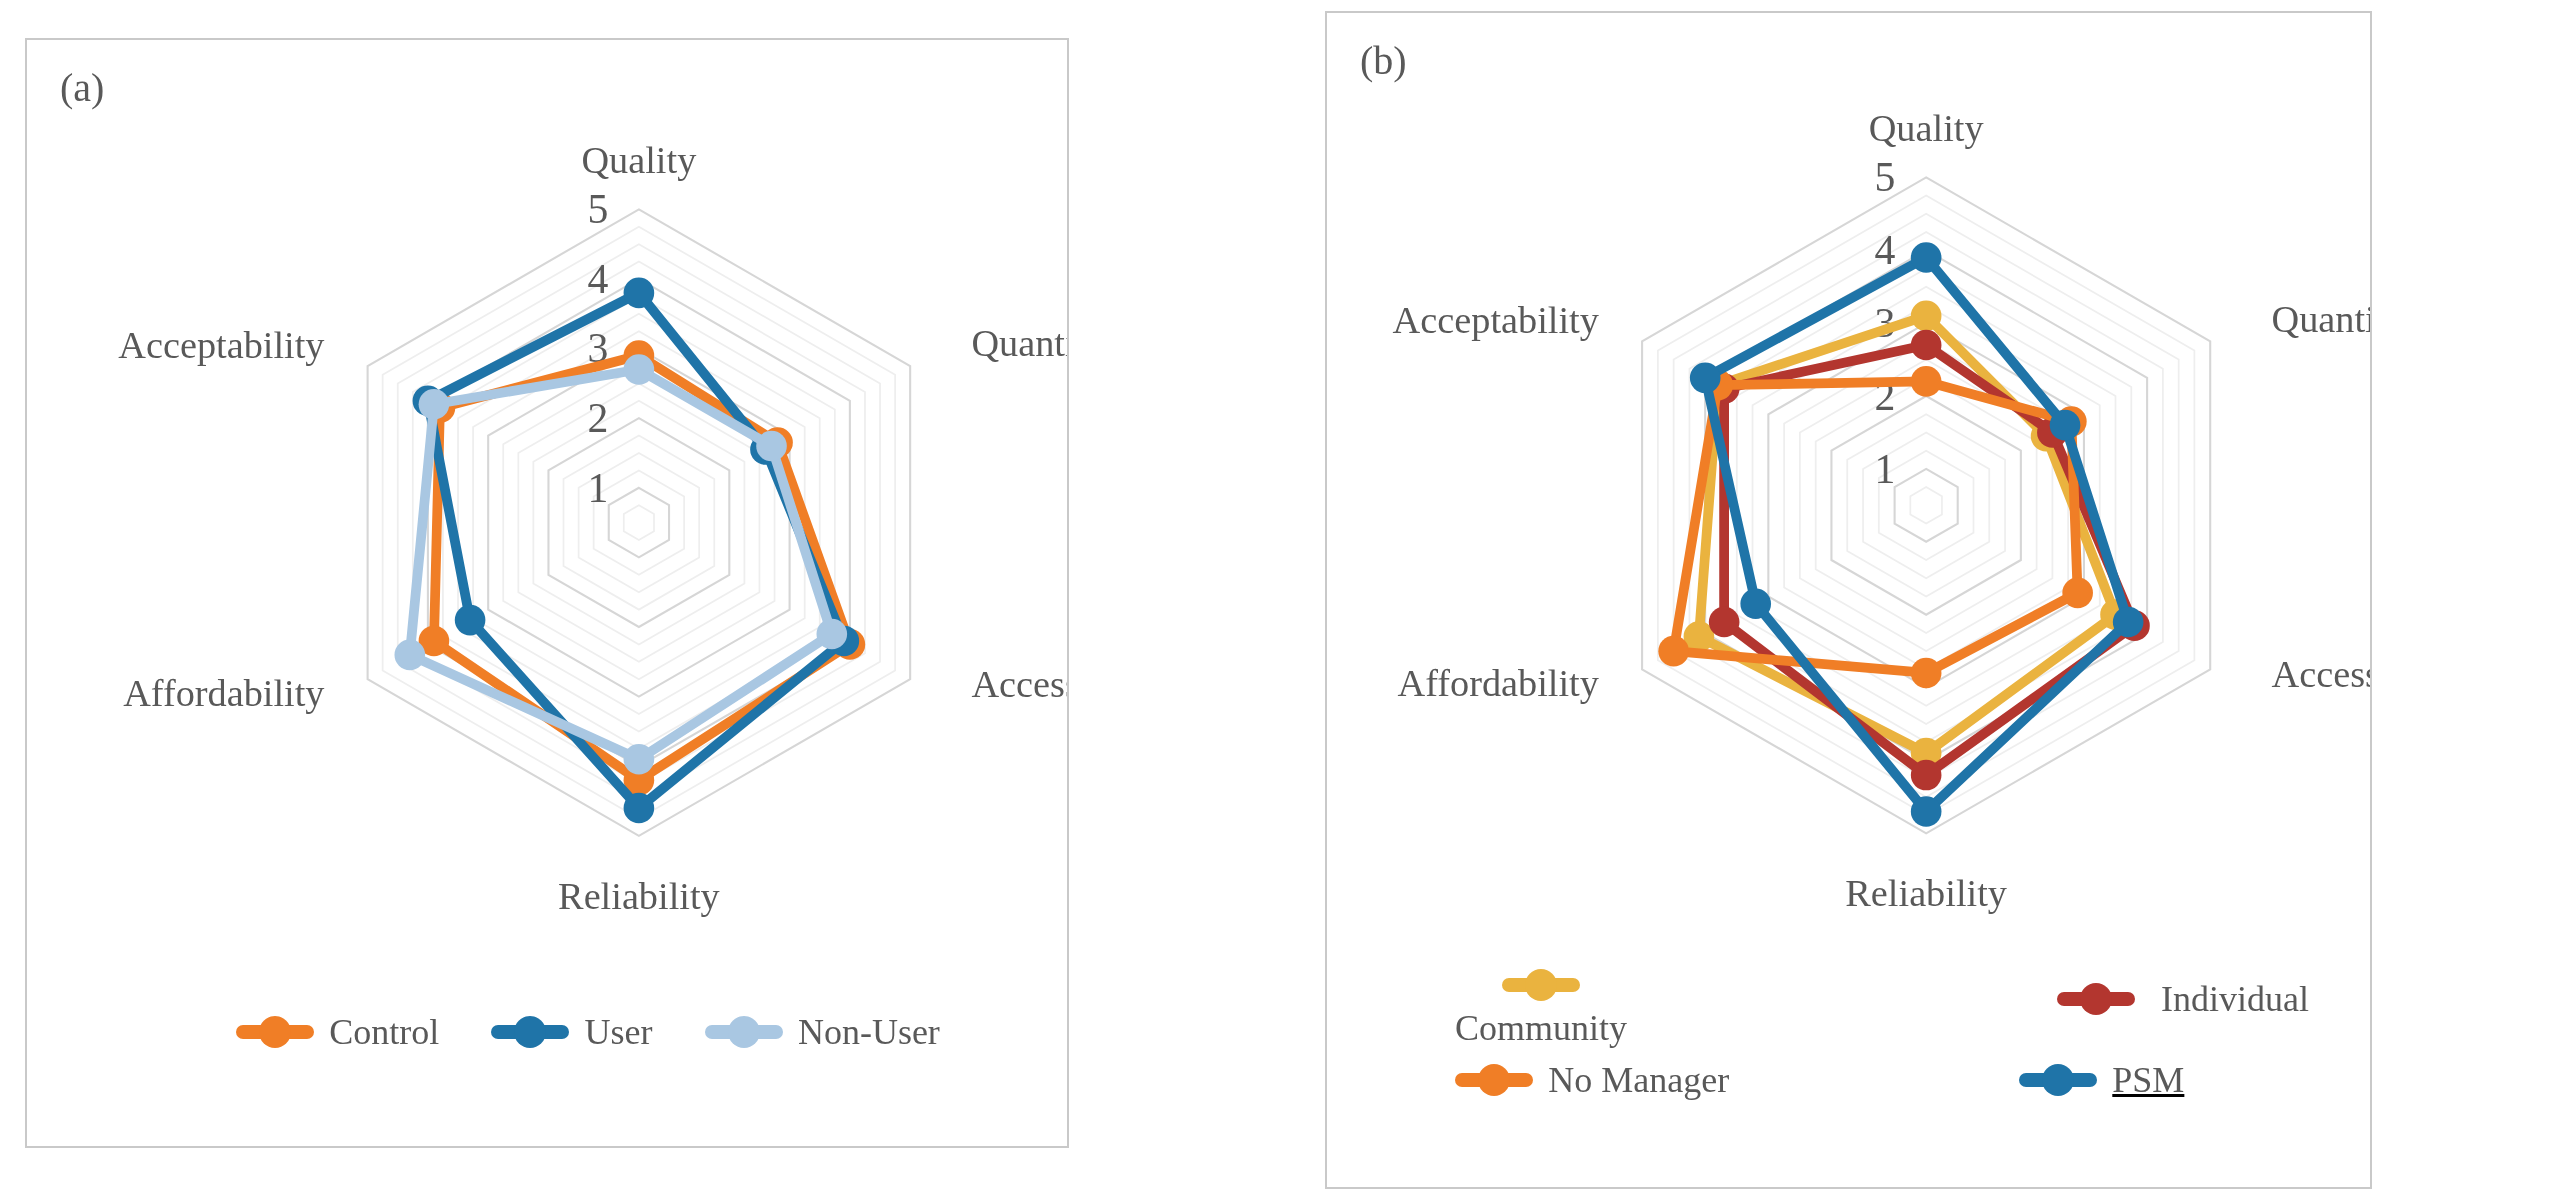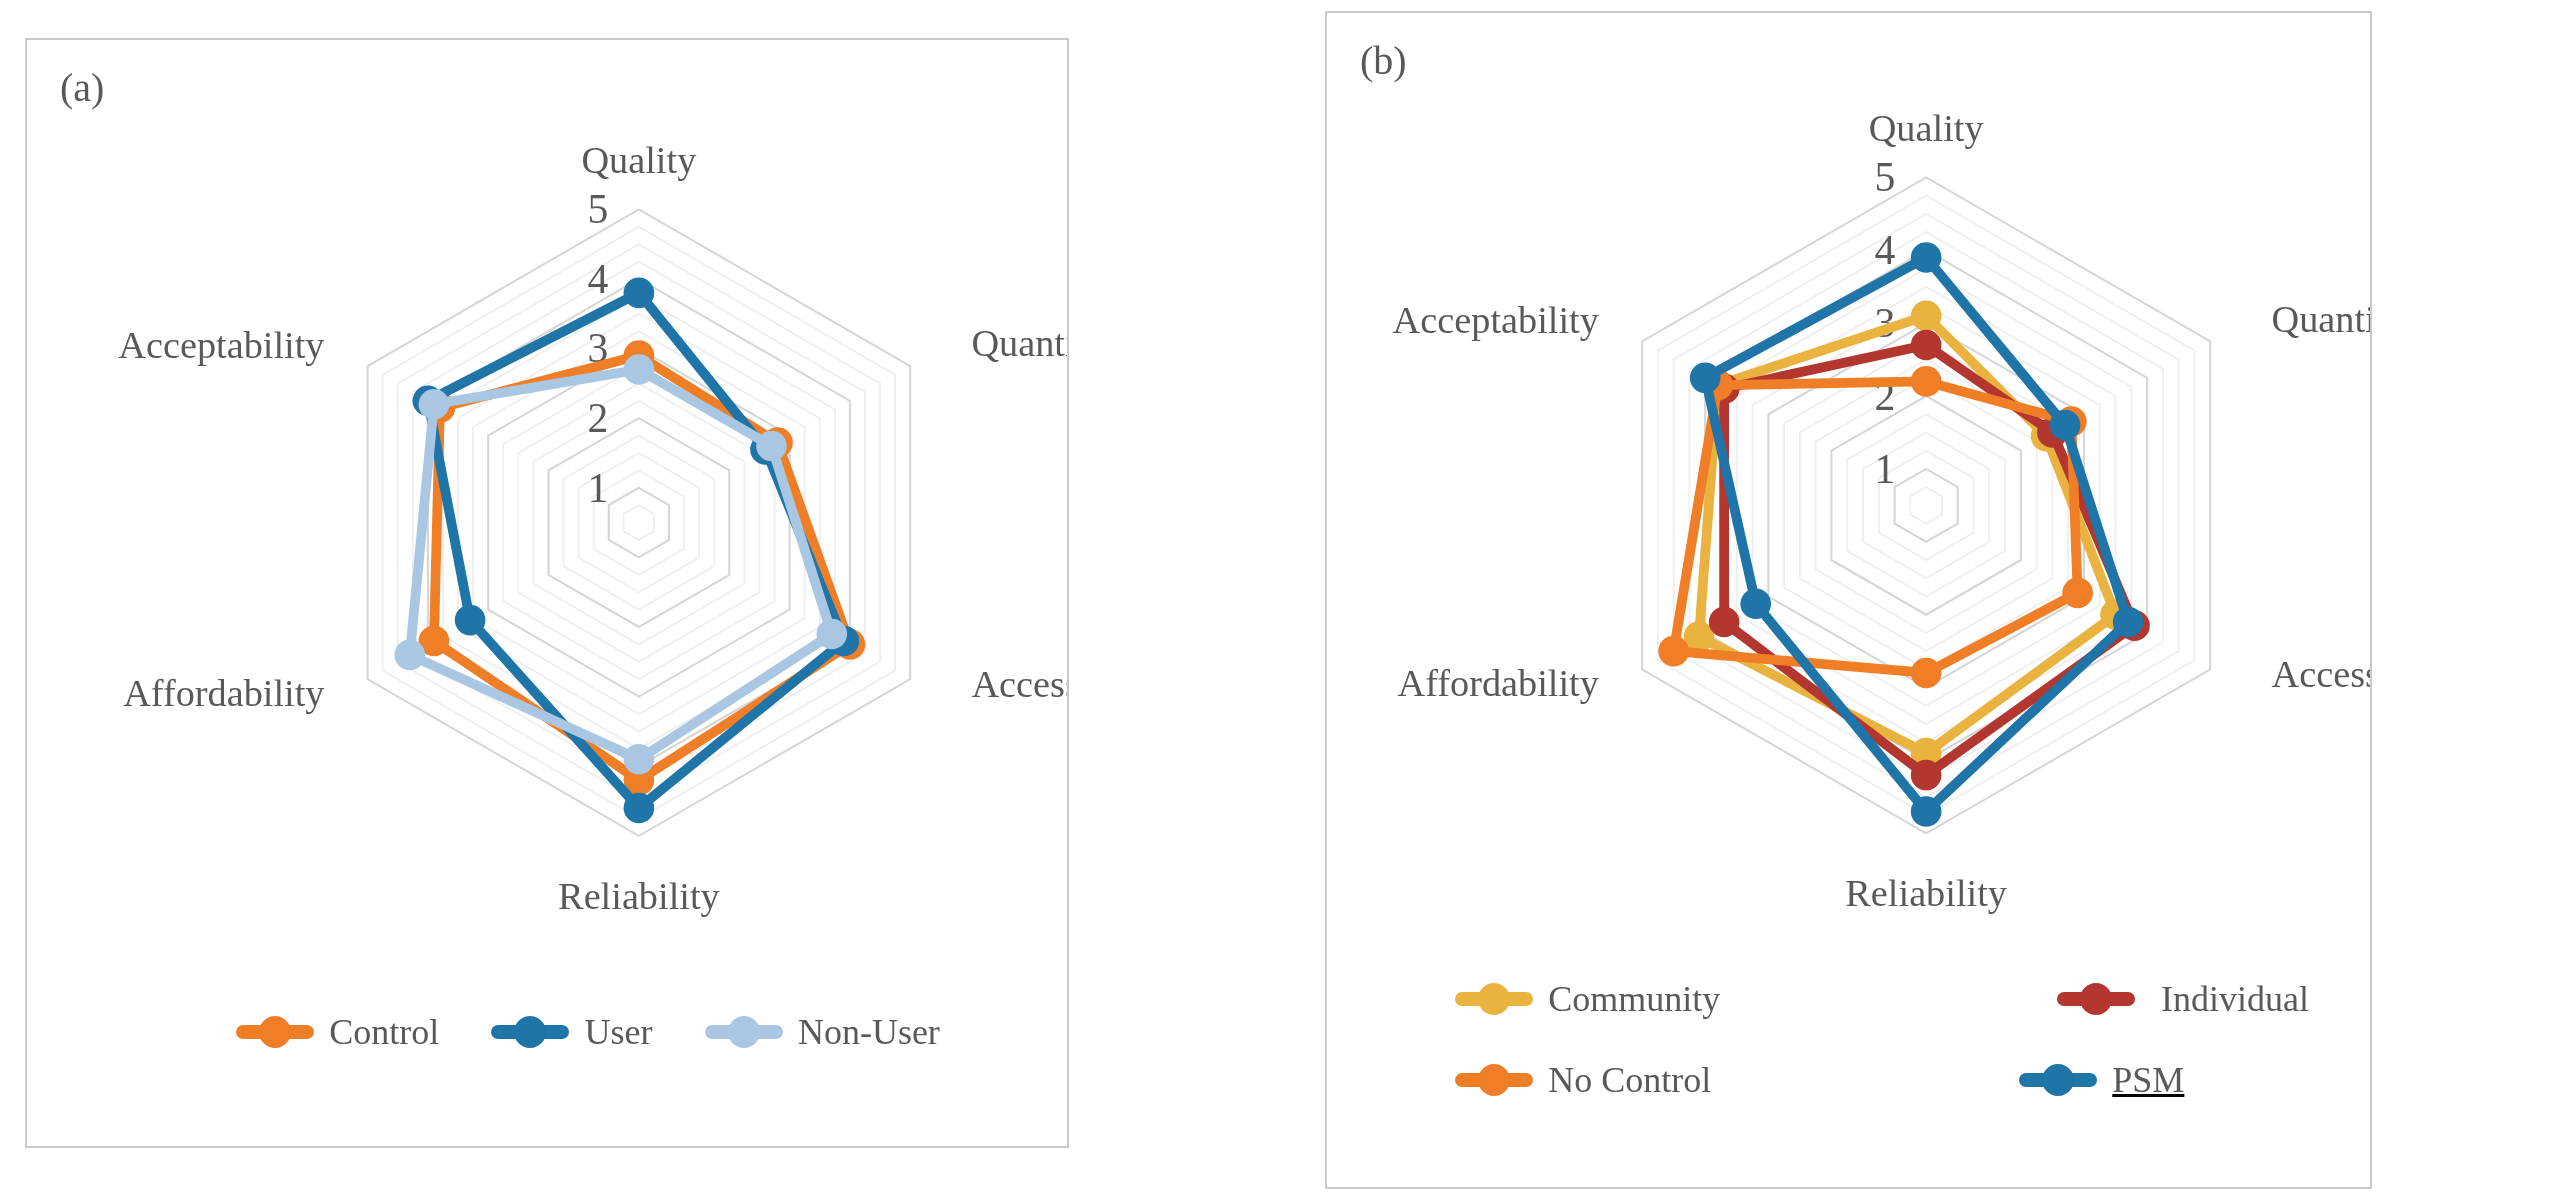--- a/index.html
+++ b/index.html
@@ -157,37 +157,37 @@
         <circle cx="560.8748255328549" cy="534.3" r="22" fill="#F07E26"></circle>
         <polygon points="860.0,351.1 1059.4,591.9 1150.1,874.5 860.0,1146.6 615.3,848.3 542.7,523.8" fill="none" stroke="#1F74A8" stroke-width="14" stroke-linejoin="round"></polygon>
         <circle cx="860" cy="351.1333333333333" r="22" fill="#1F74A8"></circle>
         <circle cx="1059.4167829780968" cy="591.8666666666667" r="22" fill="#1F74A8"></circle>
         <circle cx="1150.060775240868" cy="874.4666666666666" r="22" fill="#1F74A8"></circle>
         <circle cx="860" cy="1146.6" r="22" fill="#1F74A8"></circle>
         <circle cx="615.2612208905177" cy="848.3000000000002" r="22" fill="#1F74A8"></circle>
         <circle cx="542.7460270803007" cy="523.8333333333333" r="22" fill="#1F74A8"></circle>
       </svg>
     <div class="legend-grid" id="legend-b">
-        <div class="legend-item abs" style="left: 128px; top: 965px;">
+        <div class="legend-item abs" style="left: 128px; top: 965px; flex-direction: column;">
           <span class="legend-marker" style="background: rgb(234, 179, 63);">
             <span class="dot" style="background: rgb(234, 179, 63);"></span>
           </span>
           <span class="legend-label">Community</span>
         </div>
         <div class="legend-item abs" style="left: 730px; top: 965px; gap: 26px;">
           <span class="legend-marker" style="background: rgb(179, 54, 47);">
             <span class="dot" style="background: rgb(179, 54, 47);"></span>
           </span>
           <span class="legend-label">Individual</span>
         </div>
         <div class="legend-item abs" style="left: 128px; top: 1046px;">
           <span class="legend-marker" style="background: rgb(240, 126, 38);">
             <span class="dot" style="background: rgb(240, 126, 38);"></span>
           </span>
-          <span class="legend-label">No Control</span>
+          <span class="legend-label">No Manager</span>
         </div>
         <div class="legend-item abs" style="left: 692px; top: 1046px; text-decoration: underline;">
           <span class="legend-marker" style="background: rgb(31, 116, 168);">
             <span class="dot" style="background: rgb(31, 116, 168);"></span>
           </span>
           <span class="legend-label">PSM</span>
         </div>
       </div>
   </section>
 

